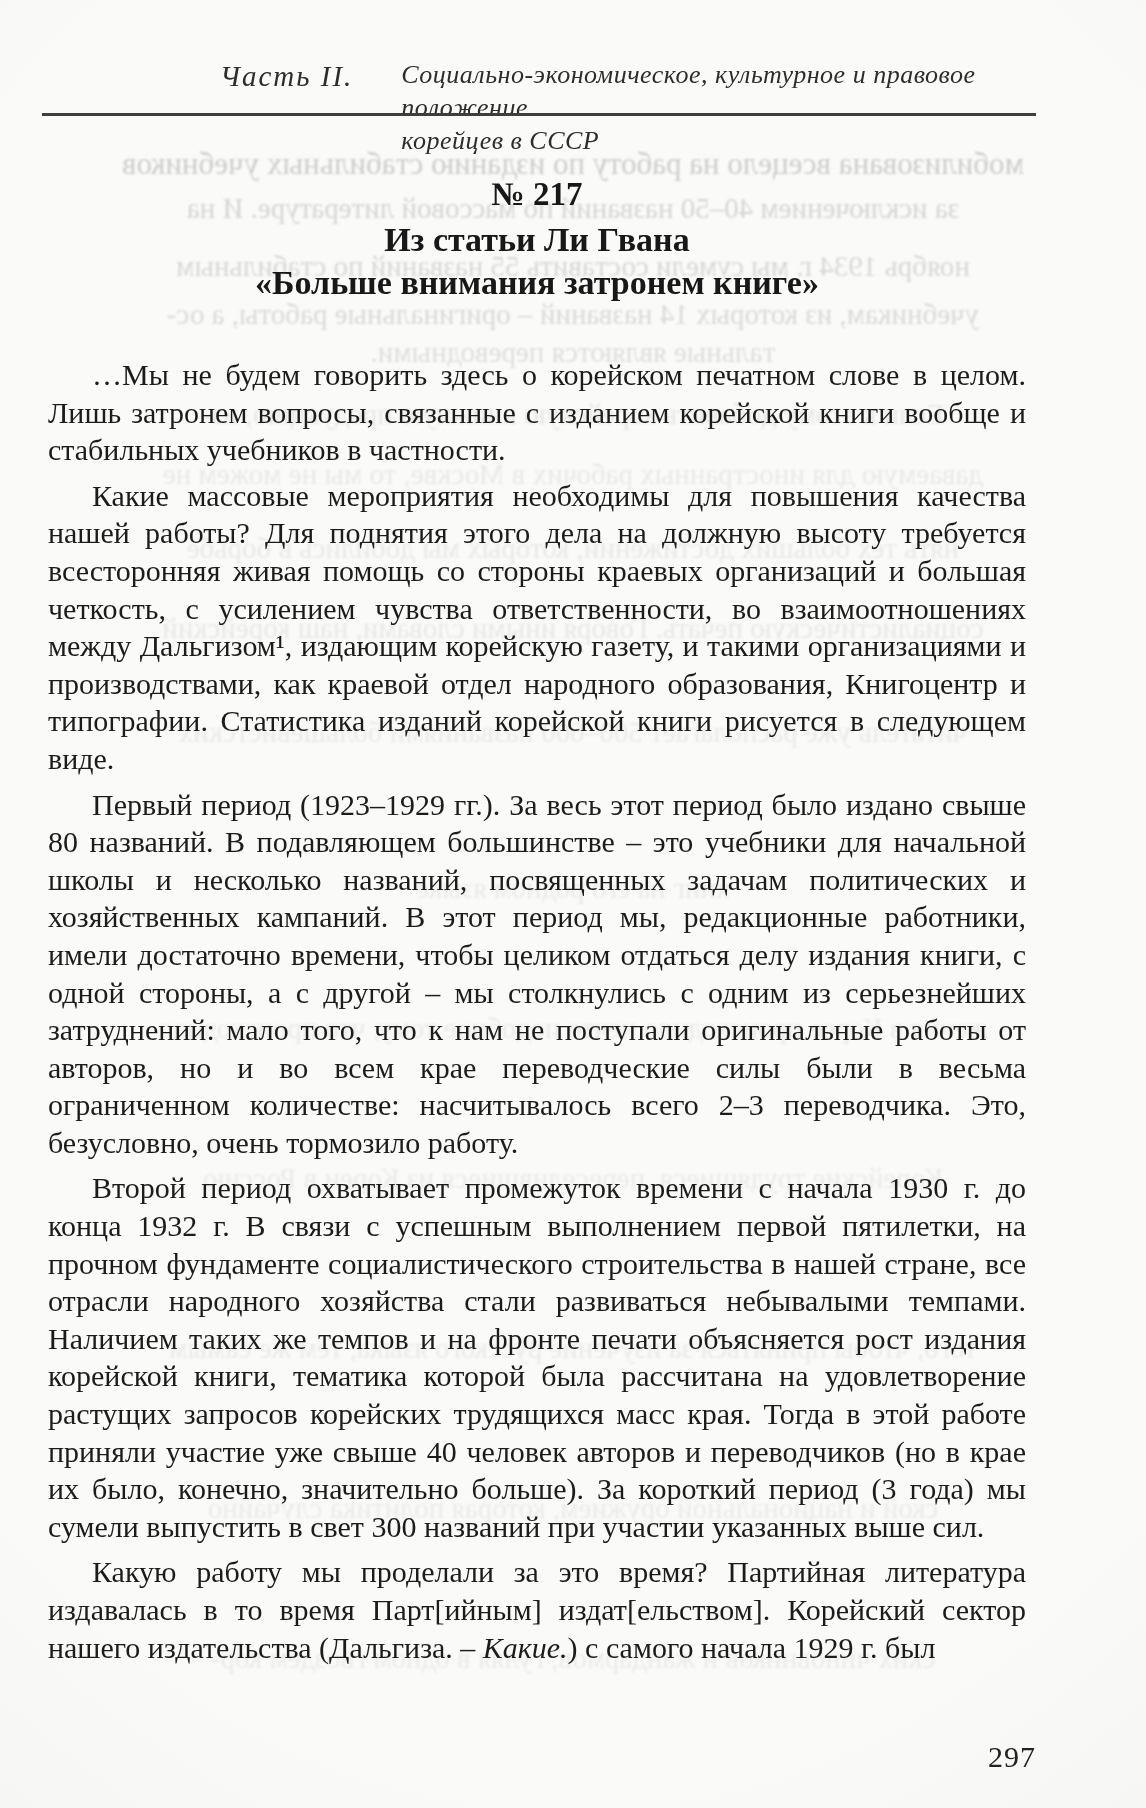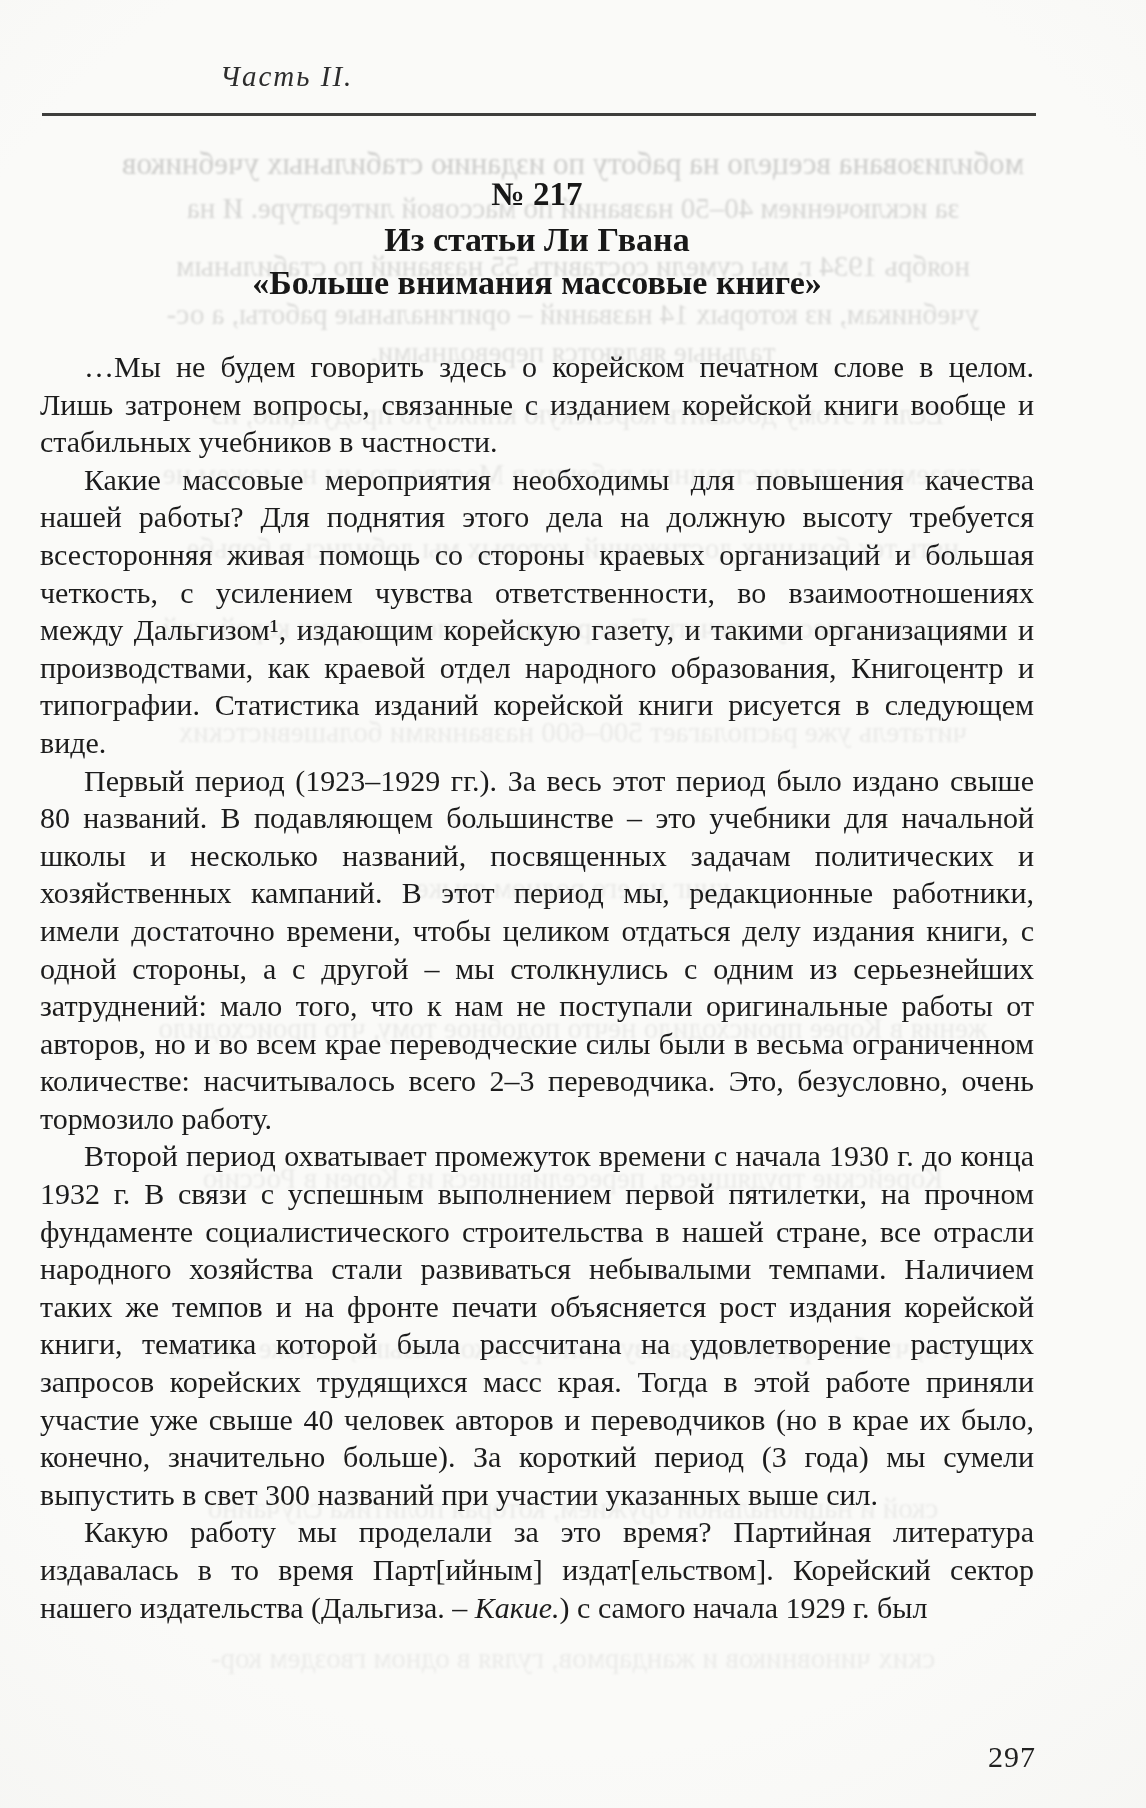--- a/index.html
+++ b/index.html
@@ -92,21 +92,21 @@
   .body-text {
     position: absolute;
     top: 348px; left: 40px;
     width: 994px;
     font-size: 30px;
     line-height: 37.6px;
     text-align: justify;
     color: #1c1c1c;
     z-index: 2;
   }
-  .body-text p { margin: 0; text-indent: 44px; }
+  .body-text p { margin: 8px; text-indent: 44px; }
   .src-italic { font-style: italic; }
 
   .page-number {
     position: absolute;
     top: 1740px; left: 988px;
     font-size: 30px;
     letter-spacing: 1px;
     color: #222;
     z-index: 2;
     text-align: center;
@@ -131,27 +131,31 @@
     <div class="bl">книг на его родном языке</div>
     <div class="bl">жения в Корее происходило нечто подобное тому, что происходило</div>
     <div class="bl">Корейские трудящиеся, переселившиеся из Кореи в Россию</div>
     <div class="bl">того, чтобы приняться за изучение русского языка, тем же самым</div>
     <div class="bl">ской и национальной оружием, которая политика случайно</div>
     <div class="bl">ских чиновников и жандармов, гуляя в одном гвоздем кор-</div>
   </div>
 
   <div class="header">
     <span class="part-label">Часть II.</span>
+    <div class="running-title">
+      <div>Социально-экономическое, культурное и правовое положение</div>
+      <div>корейцев в СССР</div>
+    </div>
   </div>
   <div class="rule"></div>
 
   <div class="doc-number">№ 217</div>
   <div class="article-title">
     <div>Из статьи Ли Гвана</div>
-    <div>«Больше внимания массовые книге»</div>
+    <div>«Больше внимания затронем книге»</div>
   </div>
 
   <div class="body-text">
     <p>…Мы не будем говорить здесь о корейском печатном слове в целом. Лишь затронем вопросы, связанные с изданием корейской книги вообще и стабильных учебников в частности.</p>
     <p>Какие массовые мероприятия необходимы для повышения качества нашей работы? Для поднятия этого дела на должную высоту требуется всесторонняя живая помощь со стороны краевых организаций и большая четкость, с усилением чувства ответственности, во взаимоотношениях между Дальгизом¹, издающим корейскую газету, и такими организациями и производствами, как краевой отдел народного образования, Книгоцентр и типографии. Статистика изданий корейской книги рисуется в следующем виде.</p>
     <p>Первый период (1923–1929 гг.). За весь этот период было издано свыше 80 названий. В подавляющем большинстве – это учебники для начальной школы и несколько названий, посвященных задачам политических и хозяйственных кампаний. В этот период мы, редакционные работники, имели достаточно времени, чтобы целиком отдаться делу издания книги, с одной стороны, а с другой – мы столкнулись с одним из серьезнейших затруднений: мало того, что к нам не поступали оригинальные работы от авторов, но и во всем крае переводческие силы были в весьма ограниченном количестве: насчитывалось всего 2–3 переводчика. Это, безусловно, очень тормозило работу.</p>
     <p>Второй период охватывает промежуток времени с начала 1930 г. до конца 1932 г. В связи с успешным выполнением первой пятилетки, на прочном фундаменте социалистического строительства в нашей стране, все отрасли народного хозяйства стали развиваться небывалыми темпами. Наличием таких же темпов и на фронте печати объясняется рост издания корейской книги, тематика которой была рассчитана на удовлетворение растущих запросов корейских трудящихся масс края. Тогда в этой работе приняли участие уже свыше 40 человек авторов и переводчиков (но в крае их было, конечно, значительно больше). За короткий период (3 года) мы сумели выпустить в свет 300 названий при участии указанных выше сил.</p>
     <p><span>Какую работу мы проделали за это время? Партийная литература издавалась в то время Парт[ийным] издат[ельством]. Корейский сектор нашего издательства (Дальгиза. – </span><span class="src-italic">Какие.</span><span>) с самого начала 1929 г. был</span></p>
   </div>
 

